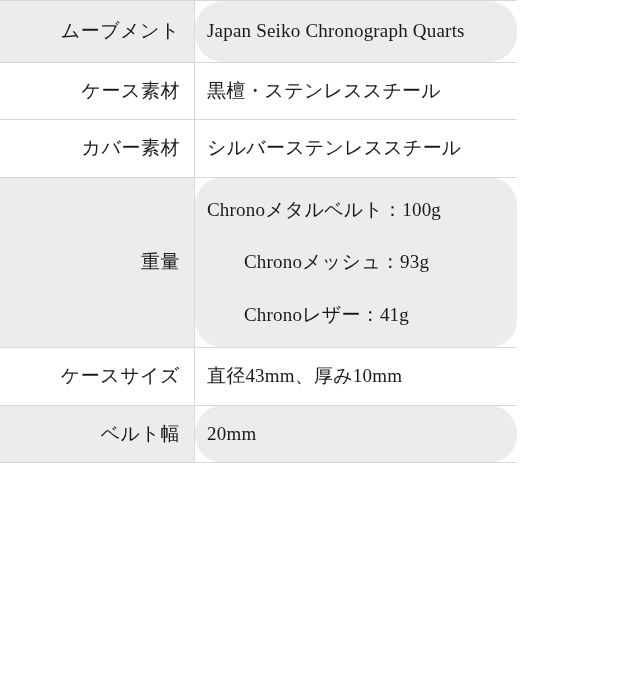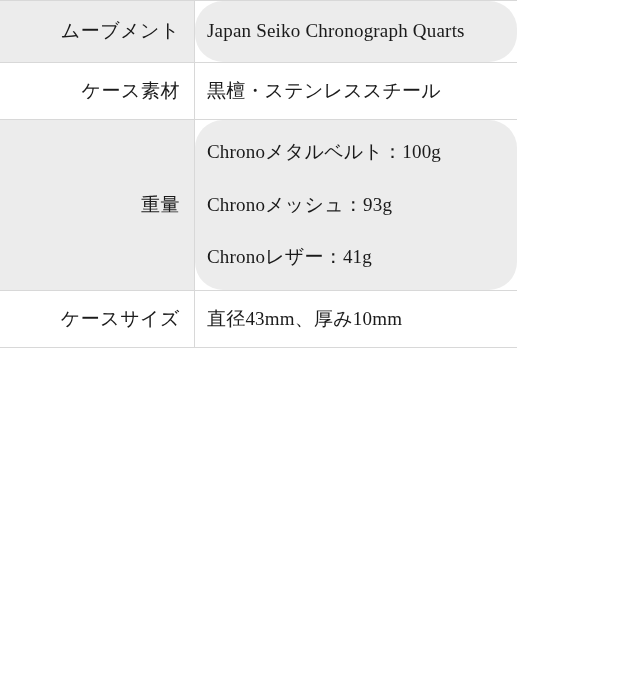--- a/index.html
+++ b/index.html
@@ -49,20 +49,21 @@
     background: #ececec;
   }
   tr.plain {
     background: #ffffff;
   }
   .value .line {
     display: block;
   }
   .value .line + .line {
     margin-top: 24px;
+    margin-left: 37px;
   }
   .row-movement th.label,
   .row-movement td.value { padding-top: 16px; padding-bottom: 16px; }
   .row-weight td.value { padding-top: 18px; padding-bottom: 18px; }
 </style>
 </head>
 <body>
 
 <table class="spec-table">
   <tbody>
@@ -75,33 +76,45 @@
     </tr>
 
     <tr class="plain">
       <th class="label">ケース素材</th>
       <td class="value">
         <span class="line">黒檀・ステンレススチール</span>
       </td>
     </tr>
 
 
+    <tr class="plain">
+      <th class="label">カバー素材</th>
+      <td class="value">
+        <span class="line">シルバーステンレススチール</span>
+      </td>
+    </tr>
 
     <tr class="shade row-weight">
       <th class="label">重量</th>
       <td class="value">
         <span class="line">Chronoメタルベルト：100g</span>
         <span class="line">Chronoメッシュ：93g</span>
         <span class="line">Chronoレザー：41g</span>
       </td>
     </tr>
 
     <tr class="plain">
       <th class="label">ケースサイズ</th>
       <td class="value">
         <span class="line">直径43mm、厚み10mm</span>
       </td>
     </tr>
 
+    <tr class="shade">
+      <th class="label">ベルト幅</th>
+      <td class="value">
+        <span class="line">20mm</span>
+      </td>
+    </tr>
 
 
   </tbody>
 </table>
 
 </body></html>

